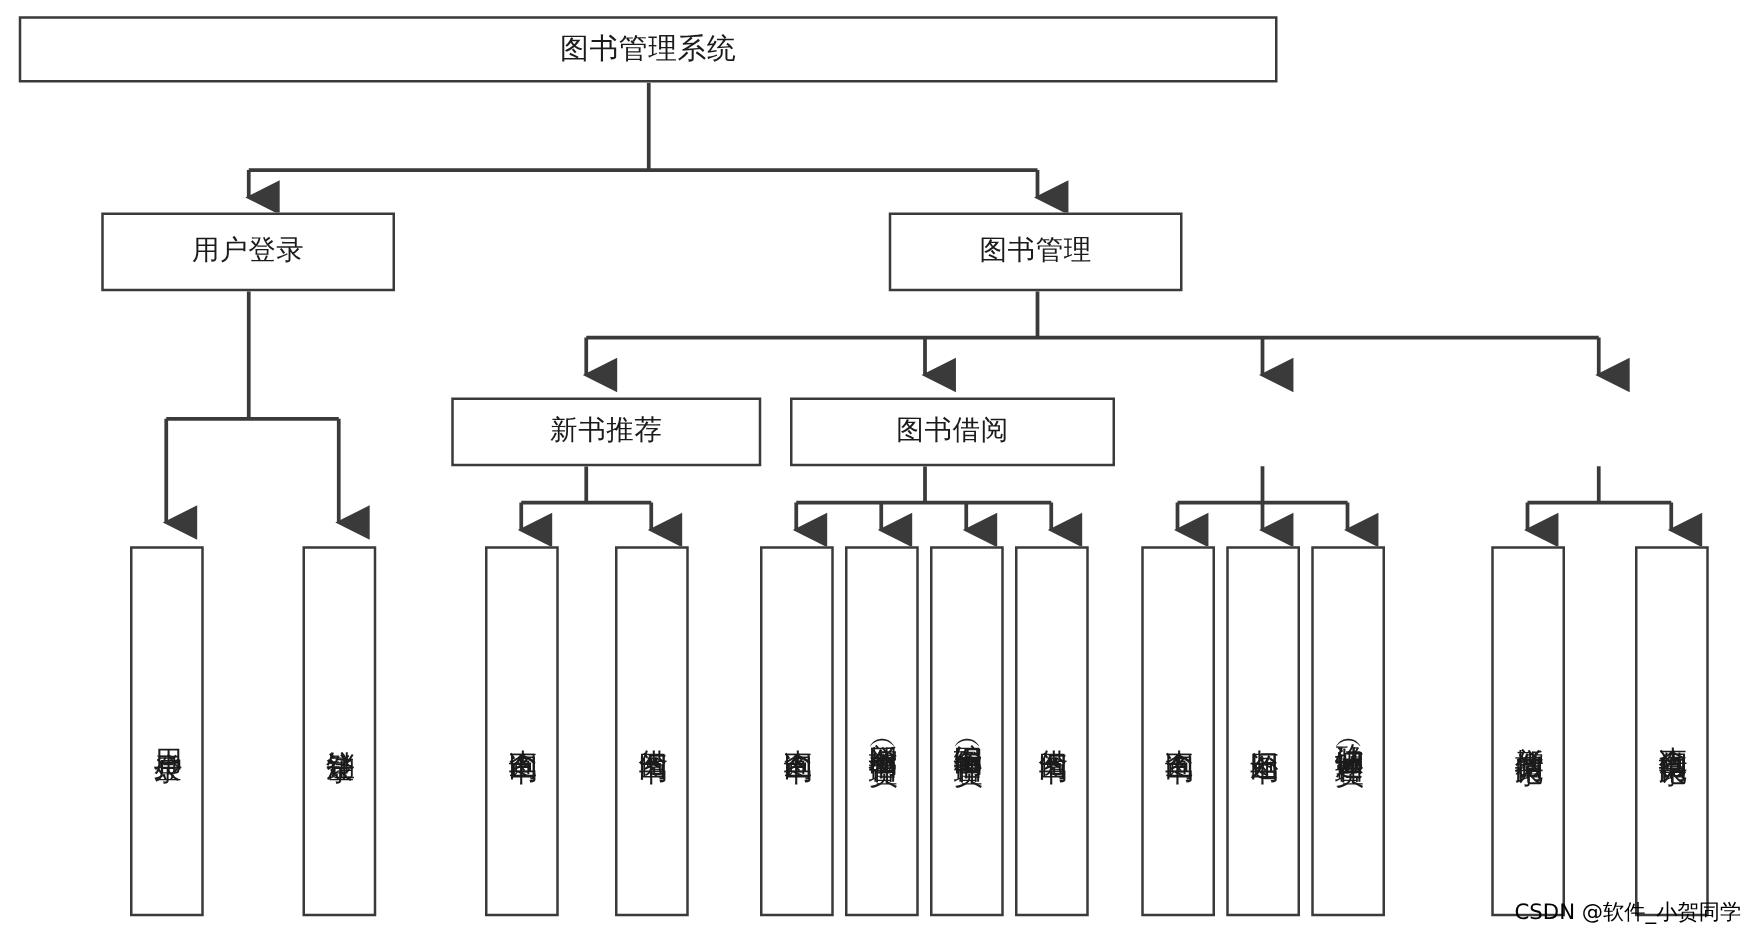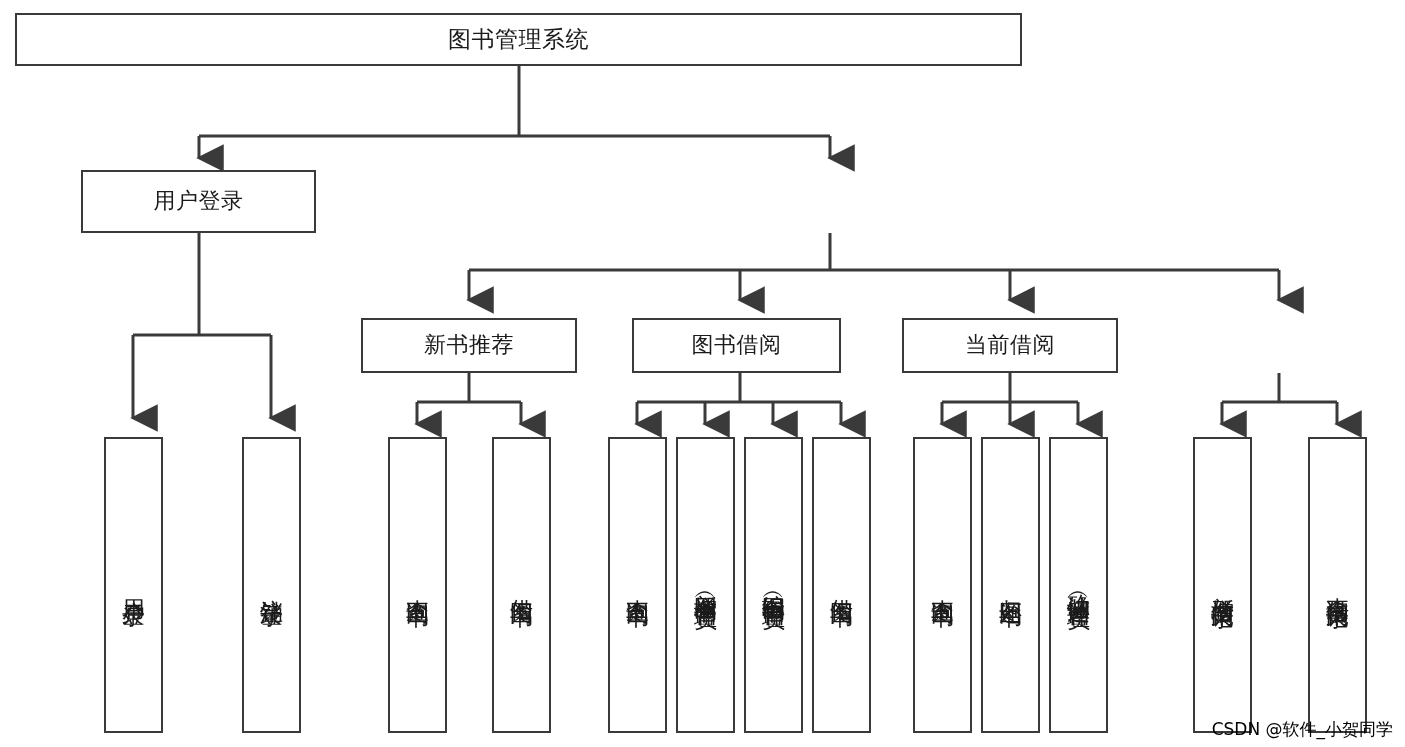--- a/index.html
+++ b/index.html
@@ -128,29 +128,29 @@
     </g>
   </svg>
 
   <div class="node horizontal" id="root-node" style="left:15px; top:13px; width:1007px; height:53px;">
     <span class="node-label">图书管理系统</span>
   </div>
 
   <div class="node horizontal" style="left:81px; top:170px; width:235px; height:63px;">
     <span class="node-label">用户登录</span>
   </div>
+  <div class="node horizontal" style="left:711px; top:170px; width:235px; height:63px;">
+    <span class="node-label">图书管理</span>
+  </div>
 
-  <div class="node horizontal" style="left:361px; top:318px; width:216px; height:55px;">
+  <div class="node horizontal" style="left:361px; top:318px; width:248px; height:55px;">
     <span class="node-label">新书推荐</span>
   </div>
-  <div class="node horizontal" style="left:632px; top:318px; width:209px; height:55px;">
+  <div class="node horizontal" style="left:632px; top:318px; width:260px; height:55px;">
     <span class="node-label">图书借阅</span>
-  </div>
-  <div class="node horizontal" style="left:902px; top:318px; width:216px; height:55px;">
-    <span class="node-label">当前借阅</span>
   </div>
 
   <div class="node vertical" style="left:104px; top:437px; width:59px; height:296px;">
     <span class="node-label">用户登录</span>
   </div>
   <div class="node vertical" style="left:242px; top:437px; width:59px; height:296px;">
     <span class="node-label">注销登录</span>
   </div>
 
   <div class="node vertical" style="left:388px; top:437px; width:59px; height:296px;">

